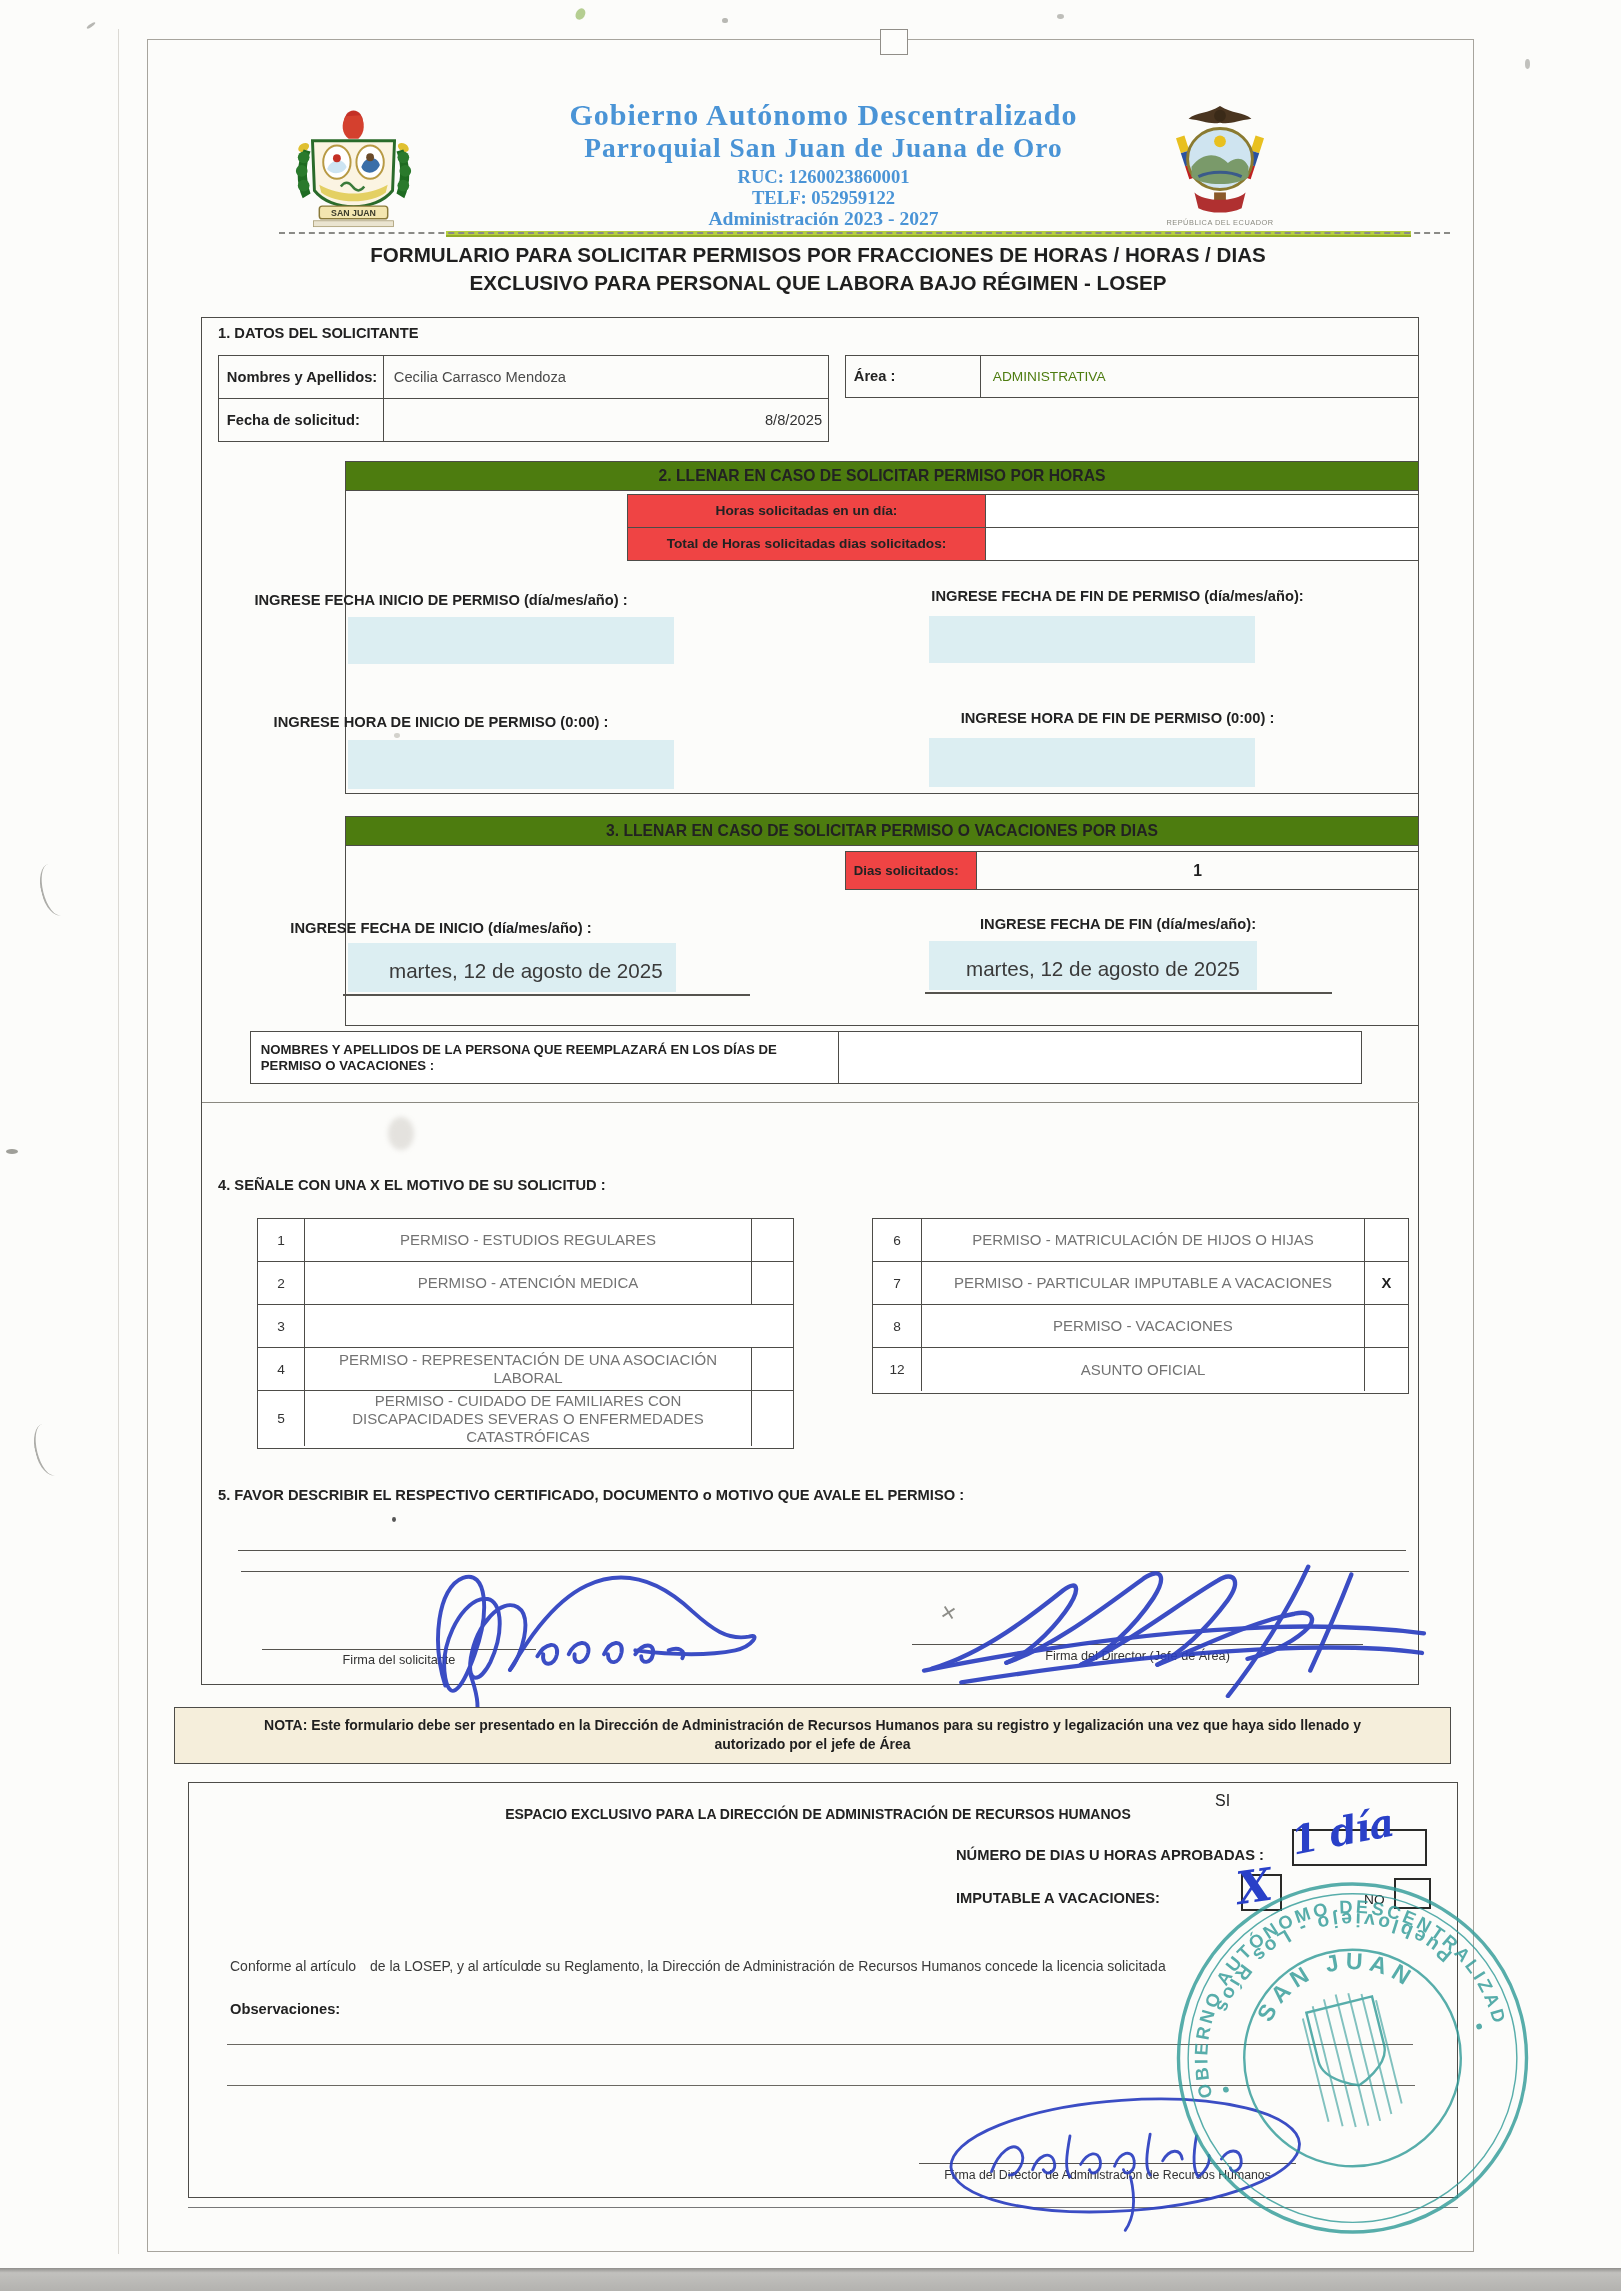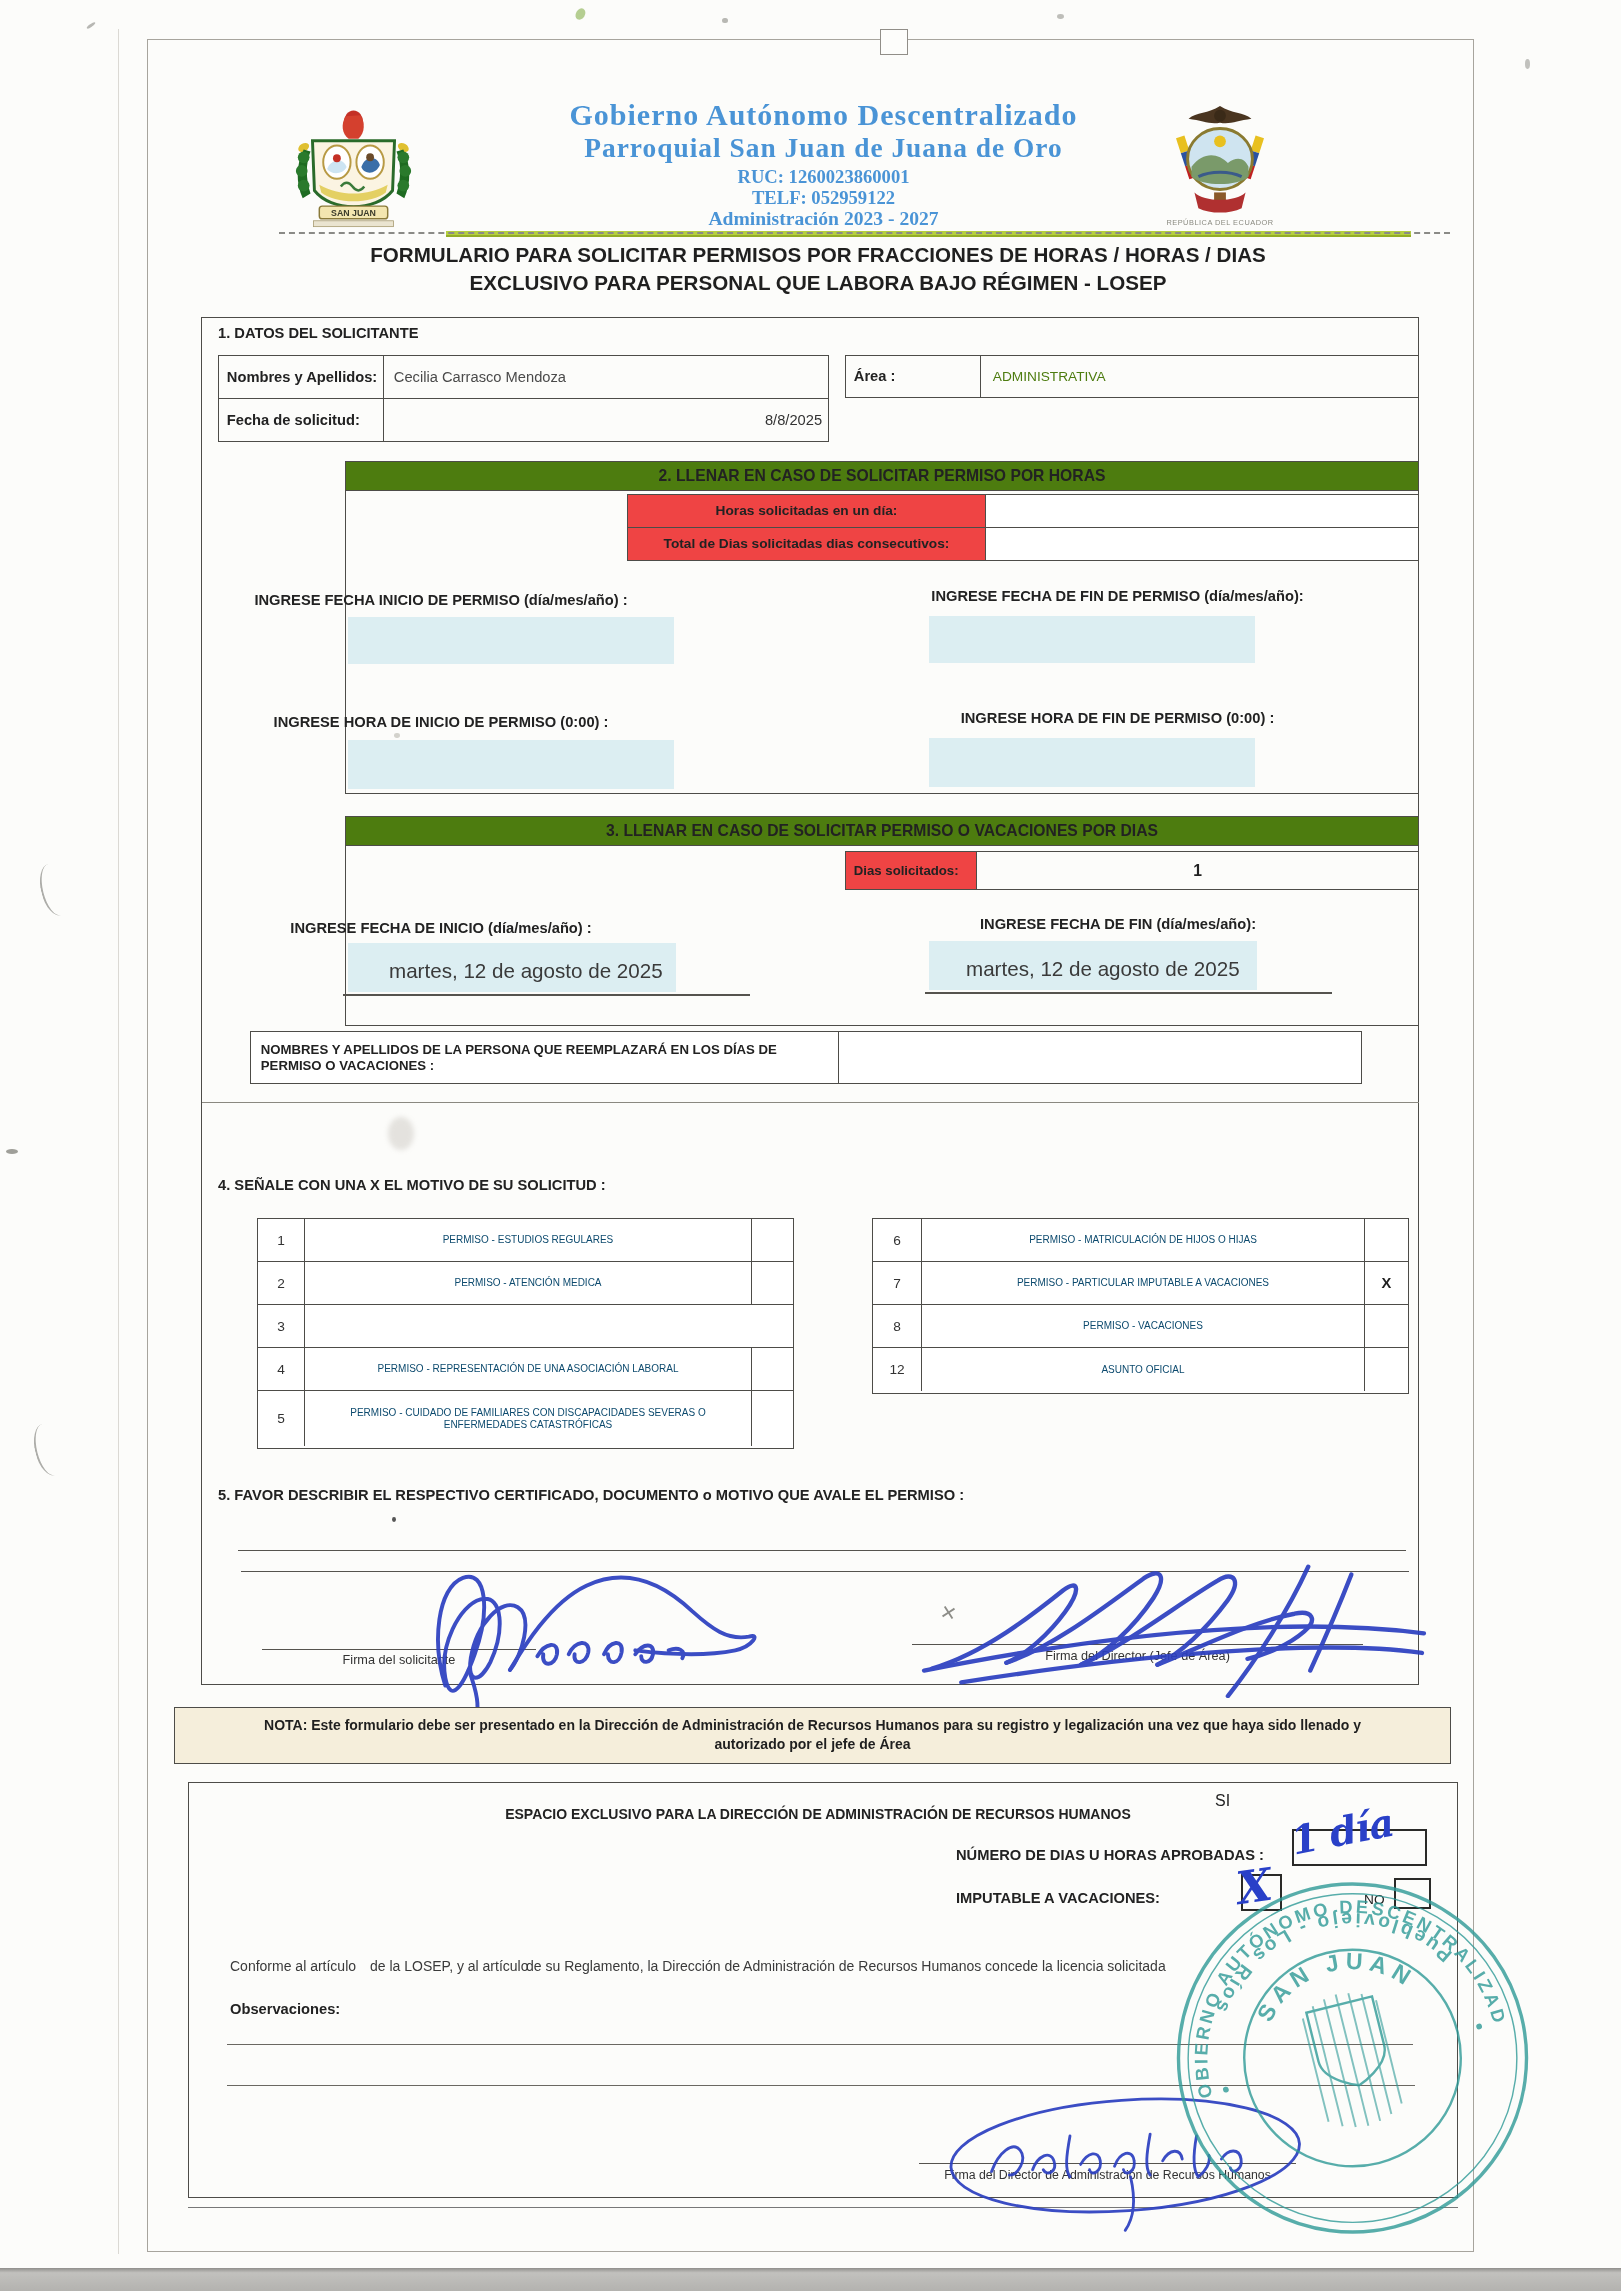--- a/index.html
+++ b/index.html
@@ -17,21 +17,21 @@
   .hline{border-top:1.6px solid #55534e;height:0;}
   .dashline{border-top:2px dashed #8a8a86;height:0;}
   .lbl{font-weight:bold;font-size:14.7px;line-height:1.25;color:#222;}
   .lbl14{font-weight:bold;font-size:13.2px;line-height:1.2;color:#222;}
   .txt{font-size:14.7px;color:#333;}
   .blue{color:#4a94d6;}
   .serif{font-family:"Liberation Serif",serif;}
   .hand{font-family:"DejaVu Serif",serif;font-style:italic;font-weight:bold;color:#2940c8;}
   .flexrow{display:flex;align-items:center;}
   .cellnum{display:flex;align-items:center;justify-content:center;border-right:1.4px solid #4d4c48;box-sizing:border-box;font-size:13.7px;color:#333;}
-  .celllbl{flex:1;display:flex;align-items:center;justify-content:center;text-align:center;border-right:1.4px solid #4d4c48;box-sizing:border-box;font-size:10px;color:#0c4a6e;padding:2px 5.9px;line-height:1.2;}
+  .celllbl{flex:1;display:flex;align-items:center;justify-content:center;text-align:center;border-right:1.4px solid #4d4c48;box-sizing:border-box;font-size:15px;color:#737373;padding:2px 5.9px;line-height:1.2;}
   .cellmark{display:flex;align-items:center;justify-content:center;font-size:14.7px;font-weight:bold;color:#222;}
   .mrow{border-bottom:1.4px solid #4d4c48;box-sizing:border-box;}
   .mrow:last-child{border-bottom:none;}
   .speck{position:absolute;border-radius:50%;}
   svg{display:block;}
 </style>
 </head>
 <body>
 
 <div id="page">
@@ -129,21 +129,21 @@
     <div class="band c" style="height:29px;">
       <div class="b" style="font-size:15.7px;padding-top:4.9px;">2. LLENAR EN CASO DE SOLICITAR PERMISO POR HORAS</div>
     </div>
   </div>
   <div class="abs box" style="left:627px;top:494px;width:792px;height:67px;">
     <div class="flexrow" style="height:33px;border-bottom:1.4px solid #4d4c48;box-sizing:border-box;">
       <div class="beige lbl14 c" style="width:358px;height:100%;display:flex;align-items:center;justify-content:center;border-right:1.4px solid #4d4c48;box-sizing:border-box;font-size:13.7px;">Horas solicitadas en un día:</div>
       <div style="flex:1;height:100%;background:#fff;"></div>
     </div>
     <div class="flexrow" style="height:32px;">
-      <div class="beige lbl14 c" style="width:358px;height:100%;display:flex;align-items:center;justify-content:center;border-right:1.4px solid #4d4c48;box-sizing:border-box;font-size:13.7px;">Total de Dias solicitadas dias consecutivos:</div>
+      <div class="beige lbl14 c" style="width:358px;height:100%;display:flex;align-items:center;justify-content:center;border-right:1.4px solid #4d4c48;box-sizing:border-box;font-size:13.7px;">Total de Horas solicitadas dias solicitados:</div>
       <div style="flex:1;height:100%;background:#fff;"></div>
     </div>
   </div>
 
   <div class="abs lbl c" style="left:235px;top:591px;width:412px;">INGRESE FECHA INICIO DE PERMISO (día/mes/año) :</div>
   <div class="abs lbl c" style="left:902px;top:587px;width:431px;">INGRESE FECHA DE FIN DE PERMISO (día/mes/año):</div>
   <div class="abs cyan" style="left:348px;top:617px;width:326px;height:47px;"></div>
   <div class="abs cyan" style="left:929px;top:616px;width:326px;height:47px;"></div>
 
   <div class="abs lbl c" style="left:235px;top:713px;width:412px;">INGRESE HORA DE INICIO DE PERMISO (0:00) :</div>

